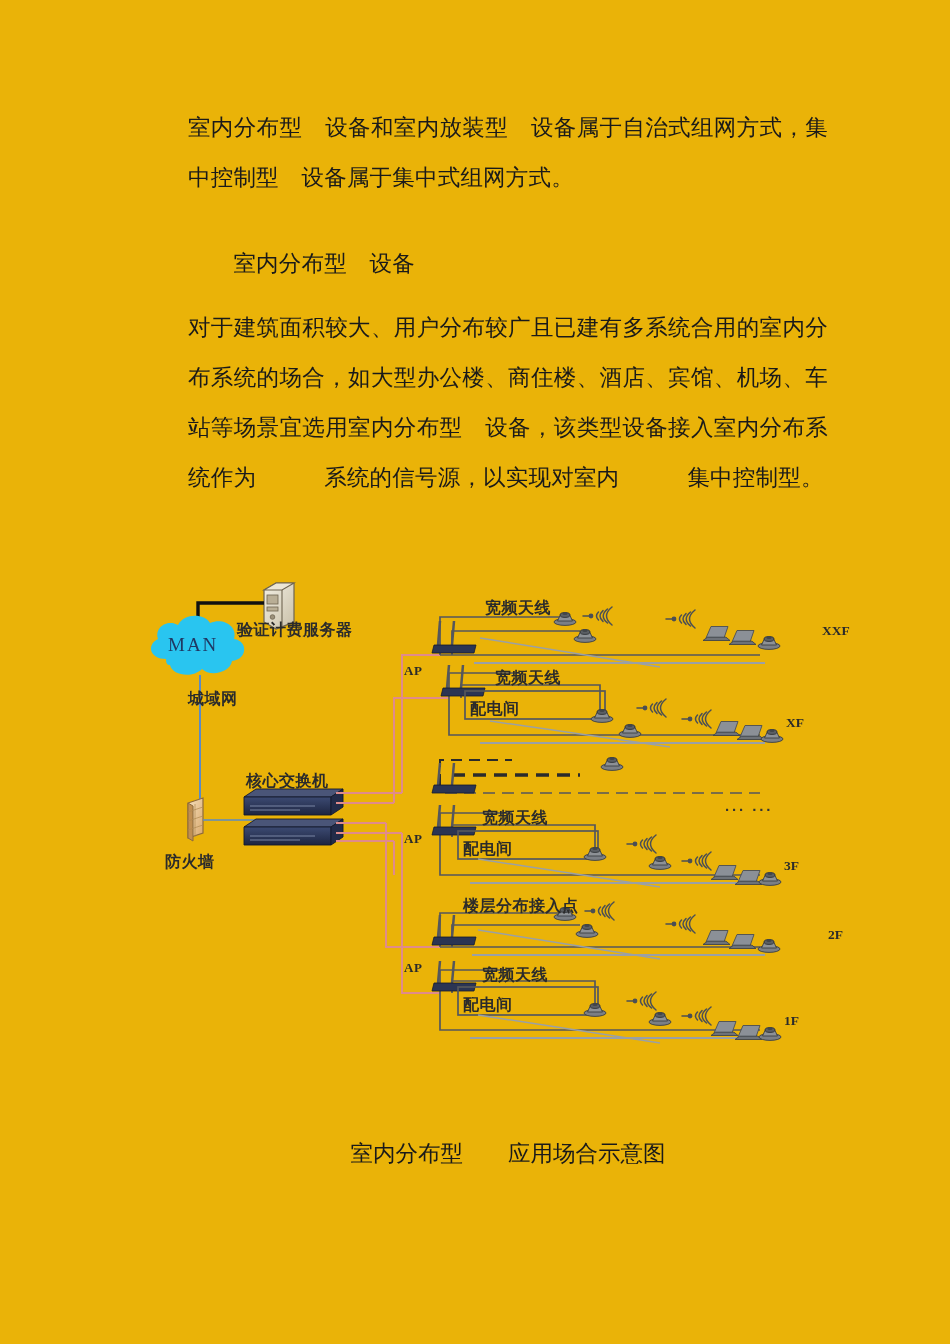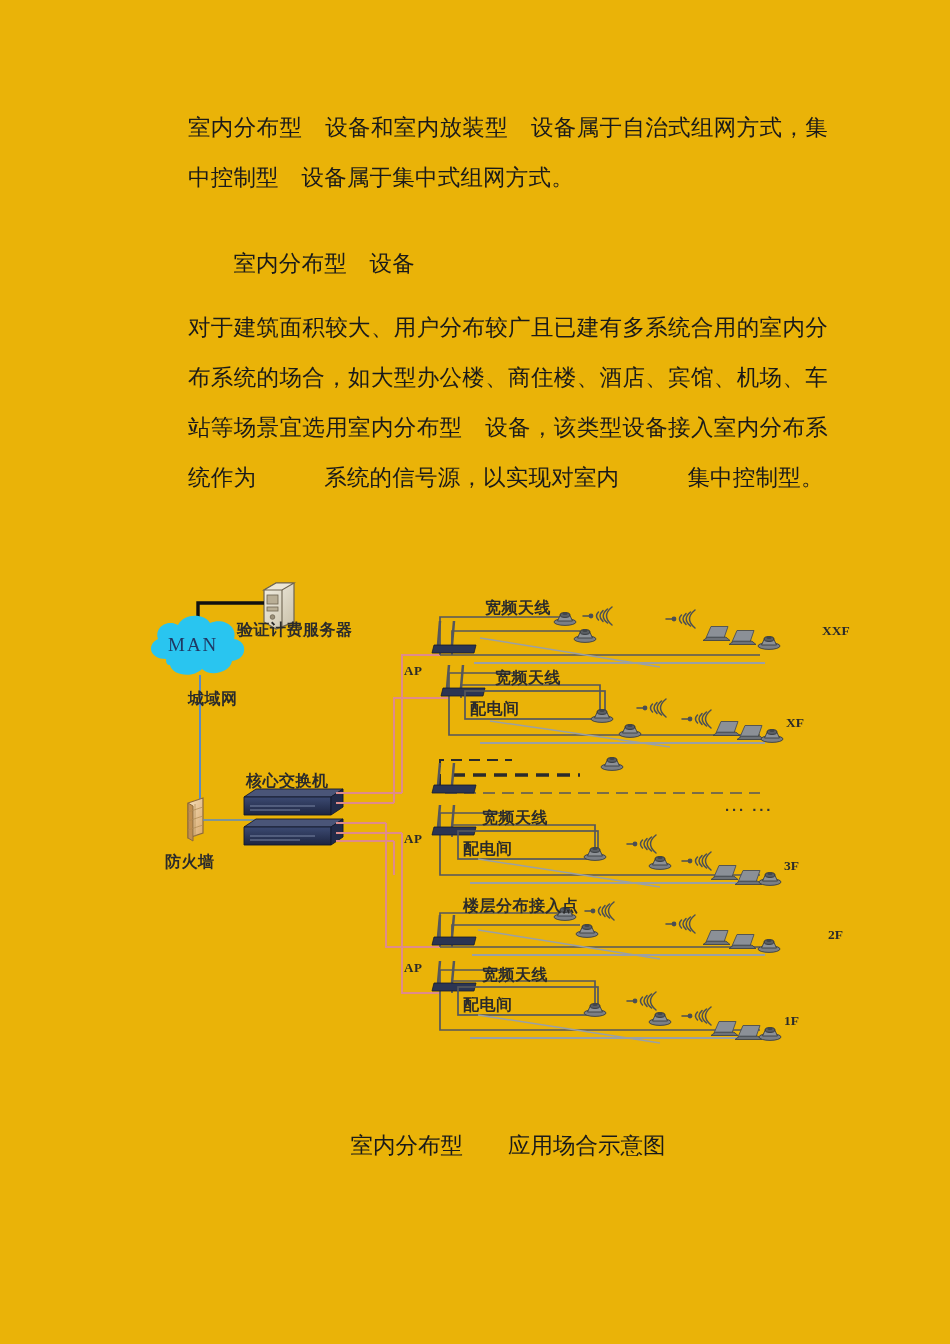--- a/index.html
+++ b/index.html
@@ -39,21 +39,21 @@
     text-align: justify;
     text-justify: inter-ideograph;
     white-space: pre-wrap;
   }
 
   .blk-1 { position: absolute; top: 103px; left: 0; width: 640px; }
   .blk-2 { position: absolute; top: 239px; left: 0; width: 640px; }
   .blk-3 { position: absolute; top: 303px; left: 0; width: 640px; }
   .caption-wrap { position: absolute; top: 1118px; left: 0; width: 640px; text-align: center;}
   .caption {
-    margin: 8px;
+    margin: 16px;
     font-size: 22.5px;
     line-height: 40px;
     white-space: pre;
     display: inline-block;
   }
 
   
   .figure {
     position: absolute;
     left: 140px;

